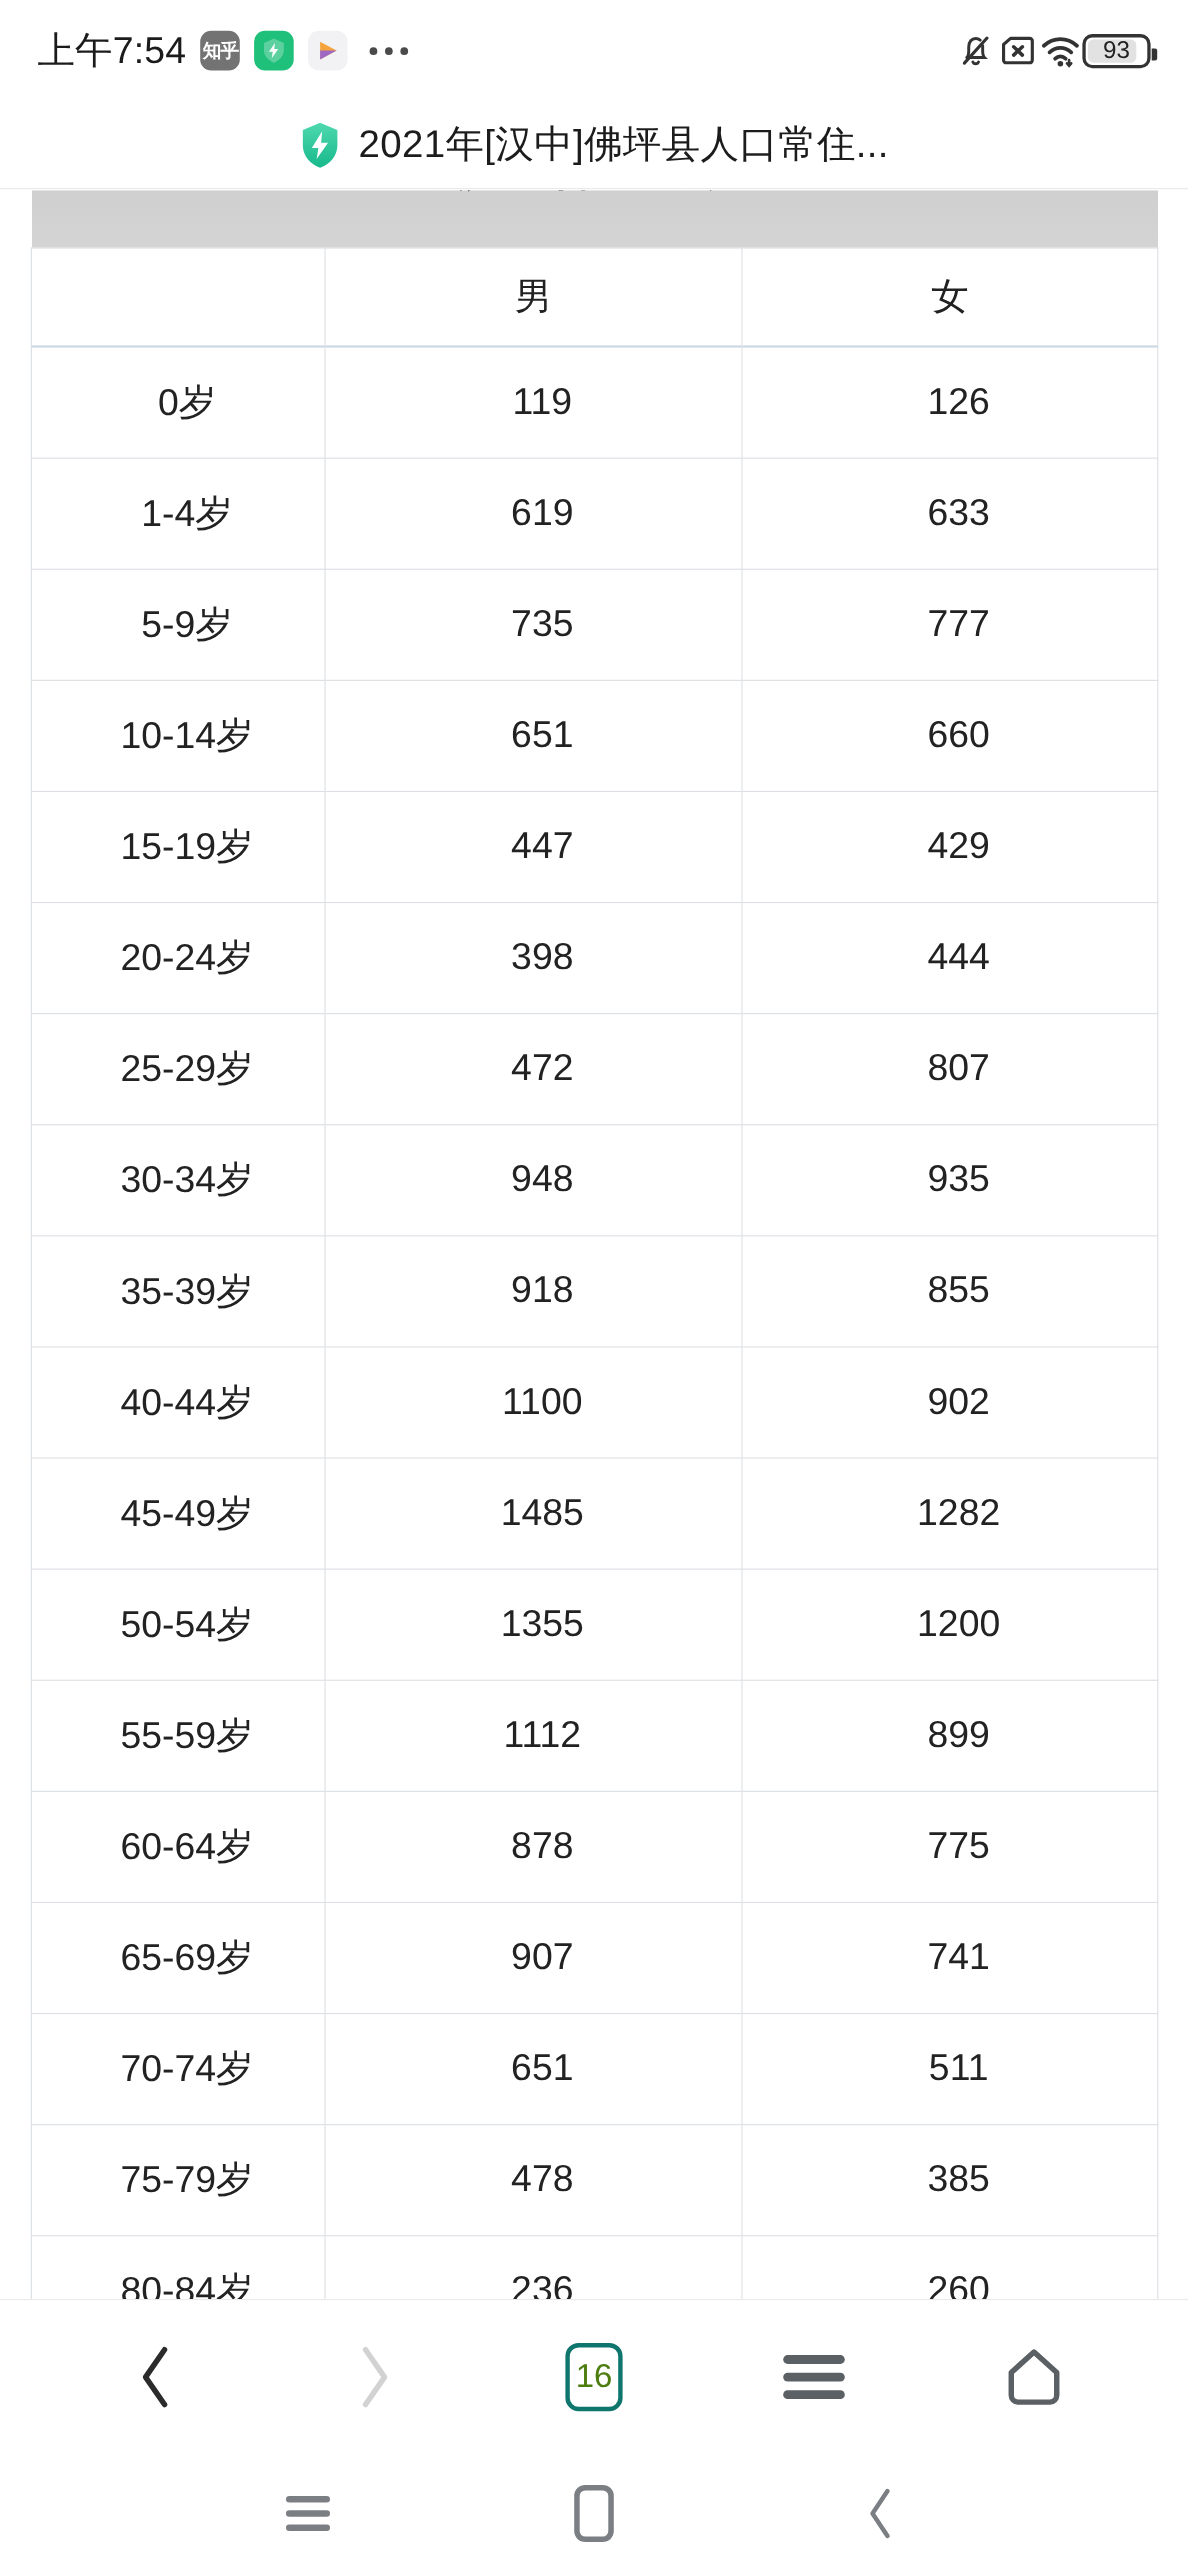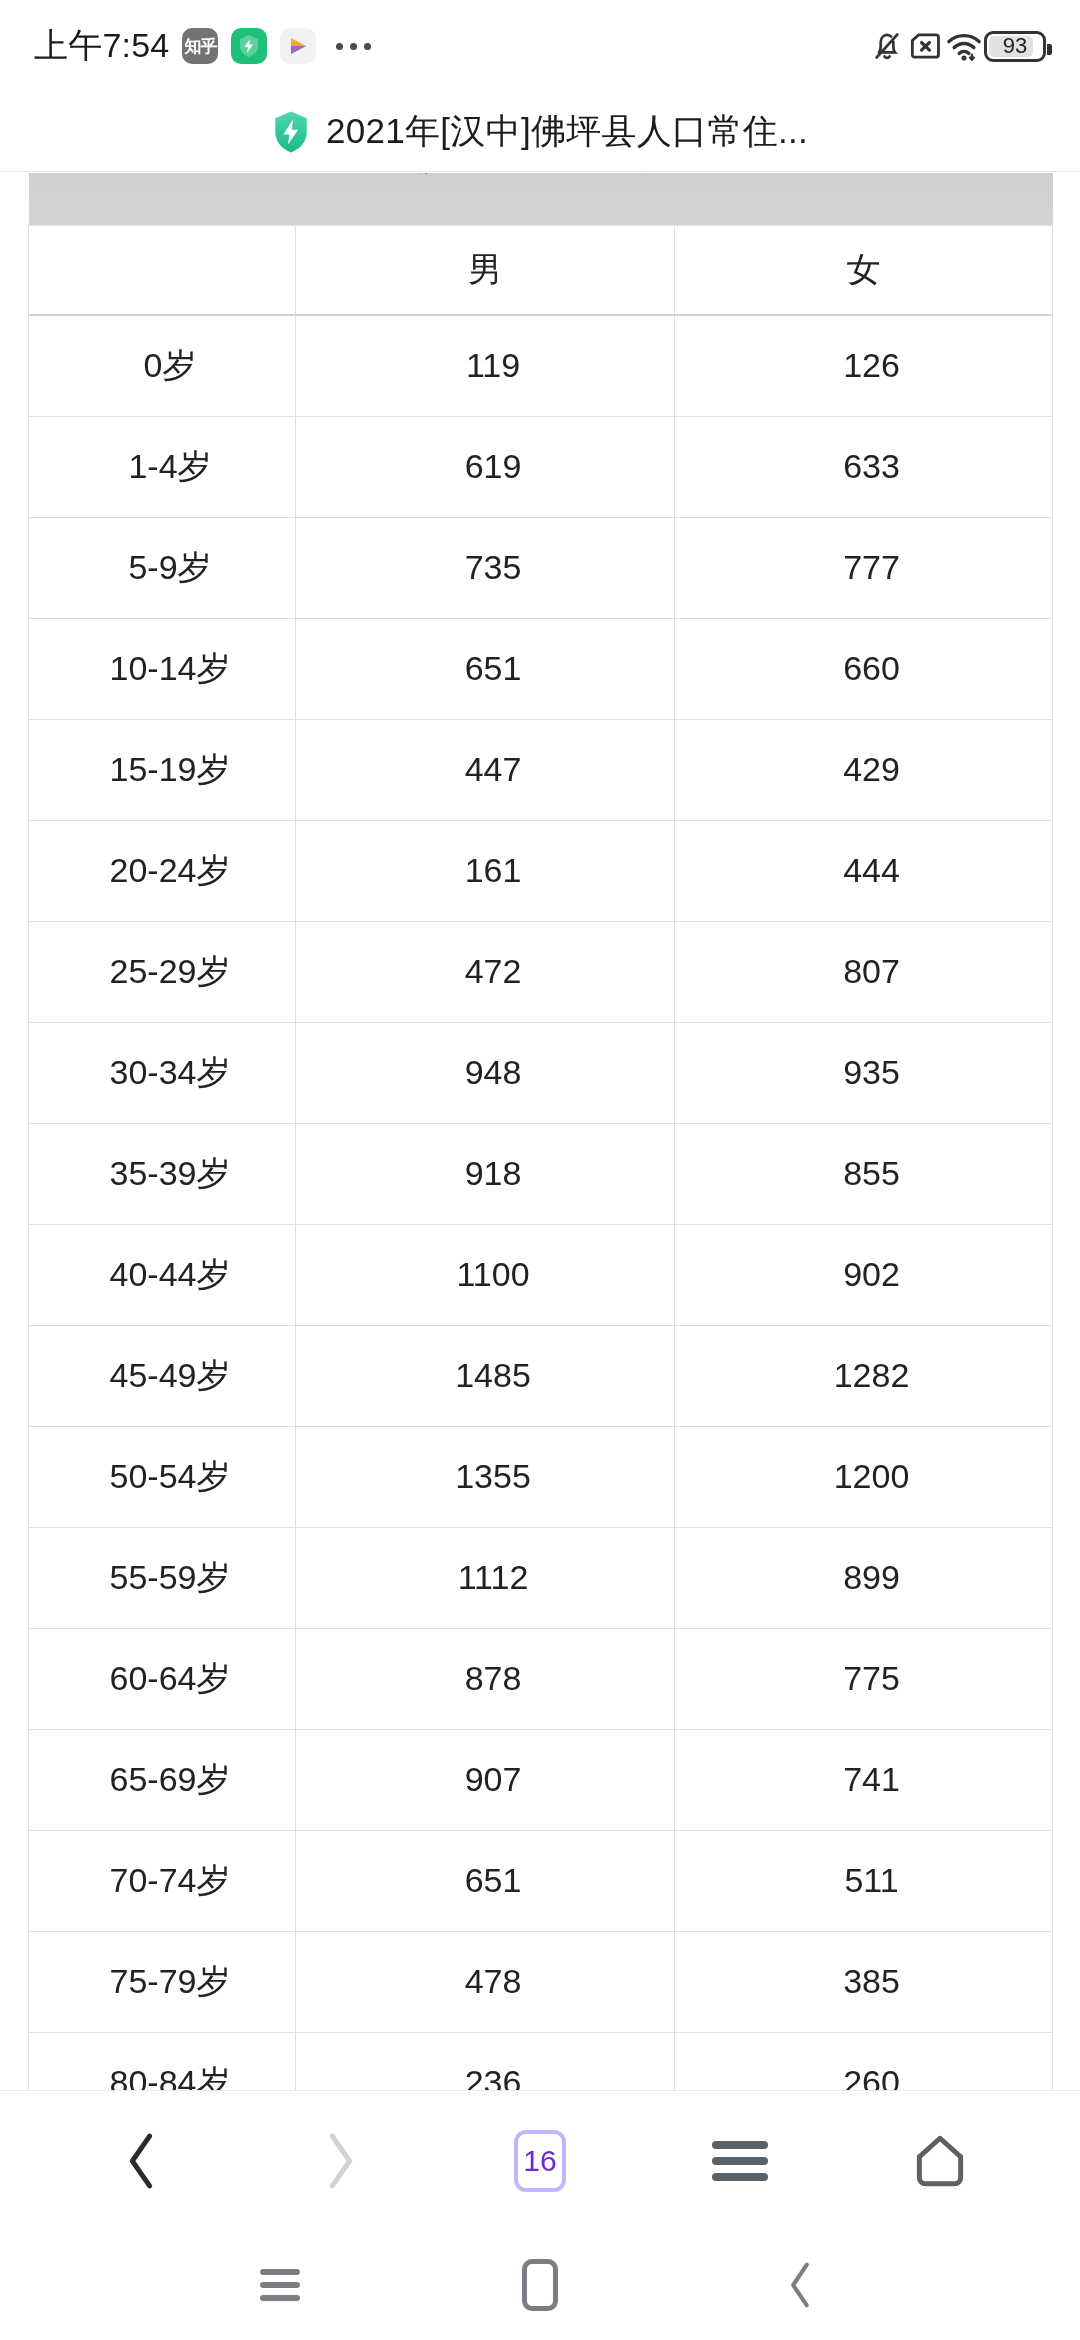--- a/index.html
+++ b/index.html
@@ -85,23 +85,23 @@
   .tbl tbody td.c-label { }
 
   
   .toolbar {
     position:absolute; top:2090px; left:0; width:1080px; height:140px;
     background:#ffffff; border-top:1px solid #eaeaea;
     display:flex; align-items:center; justify-content:space-around; padding:0 40px;
   }
   .tb-btn { width:120px; height:110px; display:flex; align-items:center; justify-content:center; }
   .tabcount {
-    width:52px; height:62px; border:4px solid #c4b5fd; border-radius:12px;
+    width:52px; height:62px; border:4px solid #0f766e; border-radius:12px;
     display:flex; align-items:center; justify-content:center;
-    font-size:30px; color:#6d28d9; font-weight:400;
+    font-size:30px; color:#4d7c0f; font-weight:400;
   }
   .burger { width:56px; height:40px; display:flex; flex-direction:column; justify-content:space-between; }
   .burger i { display:block; height:8px; background:#5b6065; border-radius:4px; }
 
   
   .navbar {
     position:absolute; top:2230px; left:0; width:1080px; height:110px;
     background:#ffffff; display:flex; align-items:center; justify-content:space-around;
     padding:0 150px;
   }
@@ -232,21 +232,21 @@
               <td class="cell">651</td>
               <td class="cell">660</td>
             </tr>
             <tr>
               <td class="cell c-label">15-19岁</td>
               <td class="cell">447</td>
               <td class="cell">429</td>
             </tr>
             <tr>
               <td class="cell c-label">20-24岁</td>
-              <td class="cell">161</td>
+              <td class="cell">398</td>
               <td class="cell">444</td>
             </tr>
             <tr>
               <td class="cell c-label">25-29岁</td>
               <td class="cell">472</td>
               <td class="cell">807</td>
             </tr>
             <tr>
               <td class="cell c-label">30-34岁</td>
               <td class="cell">948</td>

